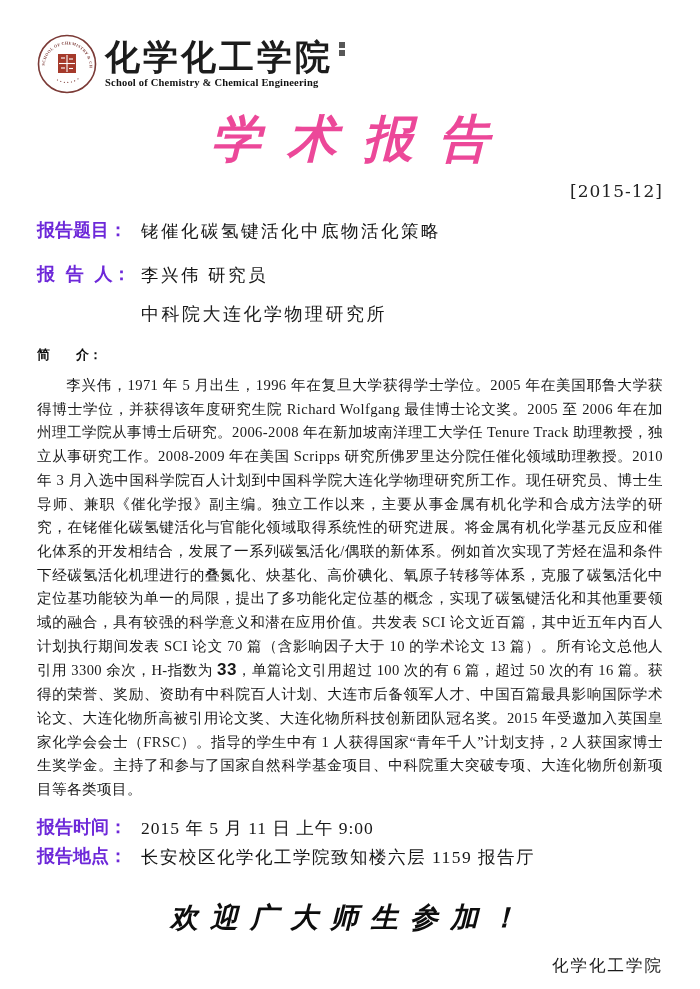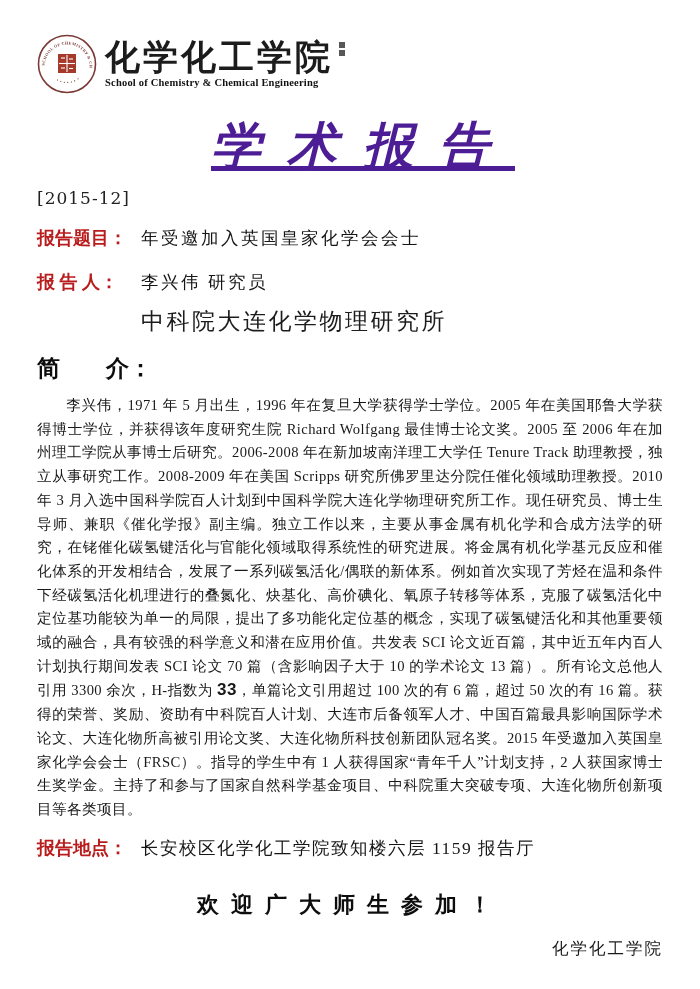--- a/index.html
+++ b/index.html
@@ -26,61 +26,60 @@
     display:inline-block;vertical-align:top;margin-left:6px;margin-top:2px;
     width:7px;height:16px;
   }
   .sig-mark i{display:block;width:6px;height:6px;background:#3a3a3a;margin-bottom:2px;opacity:.85;}
   .school-en{
     font-size:10.5px;font-weight:bold;letter-spacing:.2px;margin-top:1px;
     font-family:"Liberation Serif",serif;color:#111;
   }
   
   .main-title{
-    margin-top:19px;text-align:center;
+    margin-top:12px;text-align:center;
     font-size:50px;font-weight:bold;font-style:italic;
     letter-spacing:26px;text-indent:26px;
-    color:#4c1d95;
-    text-decoration:underline;
+    color:#ec4899;
   }
   .issue-no{
-    margin-top:8px;text-align:left;
+    margin-top:8px;text-align:right;
     font-size:17px;letter-spacing:1px;color:#222;
     font-family:"DejaVu Serif",serif;
   }
   
   .row{display:flex;margin-top:17px;line-height:27px;}
   .row .lbl{
     flex:0 0 auto;min-width:98px;
-    font-family:Liberation Serif, serif;
-    font-weight:bold;font-size:18px;color:#b91c1c;white-space:nowrap;
+    font-family:Liberation Mono, monospace;
+    font-weight:bold;font-size:18px;color:#6d28d9;white-space:nowrap;
   }
   .row .val{
     font-size:17.5px;letter-spacing:2.5px;color:#161616;padding-left:6px;
   }
-  .affil{margin-top:12px;padding-left:104px;font-size:23px;letter-spacing:2.5px;line-height:27px;}
+  .affil{margin-top:12px;padding-left:104px;font-size:18px;letter-spacing:2.5px;line-height:27px;}
   .intro-h{
     margin-top:18px;
     font-family:"Liberation Sans","DejaVu Sans",sans-serif;
-    font-weight:bold;font-size:23px;color:#0d0d0d;
+    font-weight:bold;font-size:13px;color:#0d0d0d;
   }
   
   .intro-p{
     margin:10px 0 0 0;
     font-size:14.6px;line-height:23.7px;
     text-align:justify;text-indent:2em;
     letter-spacing:.4px;color:#181818;
   }
   .intro-p .b{font-weight:bold;font-family:"Liberation Sans",sans-serif;font-size:17px;}
   
   .row.time{margin-top:13px;}
-  .row.venue{margin-top:13px;}
+  .row.venue{margin-top:2px;}
   .welcome{
     margin-top:28px;text-align:center;
-    font-size:22px;font-weight:bold;
+    font-size:28px;font-weight:bold;font-style:italic;
     letter-spacing:12px;color:#0d0d0d;
   }
   .foot-sig{margin-top:18px;text-align:right;font-size:16.5px;letter-spacing:2px;color:#1a1a1a;}
 </style>
 </head>
 <body>
 
 <div class="page">
 
   <div class="hdr">
@@ -112,34 +111,38 @@
       </div>
       <div class="school-en">School of Chemistry &amp; Chemical Engineering</div>
     </div>
   </div>
 
   <div class="main-title">学术报告</div>
   <div class="issue-no">[2015-12]</div>
 
   <div class="row">
     <span class="lbl">报告题目：</span>
-    <span class="val">年受邀加入英国皇家化学会会士</span>
+    <span class="val">铑催化碳氢键活化中底物活化策略</span>
   </div>
 
   <div class="row">
     <span class="lbl">报 告 人：</span>
     <span class="val">李兴伟  研究员</span>
   </div>
 
   <div class="affil">中科院大连化学物理研究所</div>
 
   <div class="intro-h">简　　介：</div>
 
   <p class="intro-p"><span>李兴伟，1971 年 5 月出生，1996 年在复旦大学获得学士学位。2005 年在美国耶鲁大学获得博士学位，并获得该年度研究生院 Richard Wolfgang 最佳博士论文奖。2005 至 2006 年在加州理工学院从事博士后研究。2006-2008 年在新加坡南洋理工大学任 Tenure Track 助理教授，独立从事研究工作。2008-2009 年在美国 Scripps 研究所佛罗里达分院任催化领域助理教授。2010 年 3 月入选中国科学院百人计划到中国科学院大连化学物理研究所工作。现任研究员、博士生导师、兼职《催化学报》副主编。独立工作以来，主要从事金属有机化学和合成方法学的研究，在铑催化碳氢键活化与官能化领域取得系统性的研究进展。将金属有机化学基元反应和催化体系的开发相结合，发展了一系列碳氢活化/偶联的新体系。例如首次实现了芳烃在温和条件下经碳氢活化机理进行的叠氮化、炔基化、高价碘化、氧原子转移等体系，克服了碳氢活化中定位基功能较为单一的局限，提出了多功能化定位基的概念，实现了碳氢键活化和其他重要领域的融合，具有较强的科学意义和潜在应用价值。共发表 SCI 论文近百篇，其中近五年内百人计划执行期间发表 SCI 论文 70 篇（含影响因子大于 10 的学术论文 13 篇）。所有论文总他人引用 3300 余次，H-指数为 </span><span class="b">33</span><span>，单篇论文引用超过 100 次的有 6 篇，超过 50 次的有 16 篇。获得的荣誉、奖励、资助有中科院百人计划、大连市后备领军人才、中国百篇最具影响国际学术论文、大连化物所高被引用论文奖、大连化物所科技创新团队冠名奖。2015 年受邀加入英国皇家化学会会士（FRSC）。指导的学生中有 1 人获得国家“青年千人”计划支持，2 人获国家博士生奖学金。主持了和参与了国家自然科学基金项目、中科院重大突破专项、大连化物所创新项目等各类项目。</span></p>
 
+  <div class="row time">
+    <span class="lbl">报告时间：</span>
+    <span class="val" style="letter-spacing:1px;">2015 年 5 月 11 日  上午 9:00</span>
+  </div>
 
   <div class="row venue">
     <span class="lbl">报告地点：</span>
     <span class="val" style="letter-spacing:1.5px;">长安校区化学化工学院致知楼六层 1159 报告厅</span>
   </div>
 
   <div class="welcome">欢迎广大师生参加！</div>
 
   <div class="foot-sig">化学化工学院</div>
 

